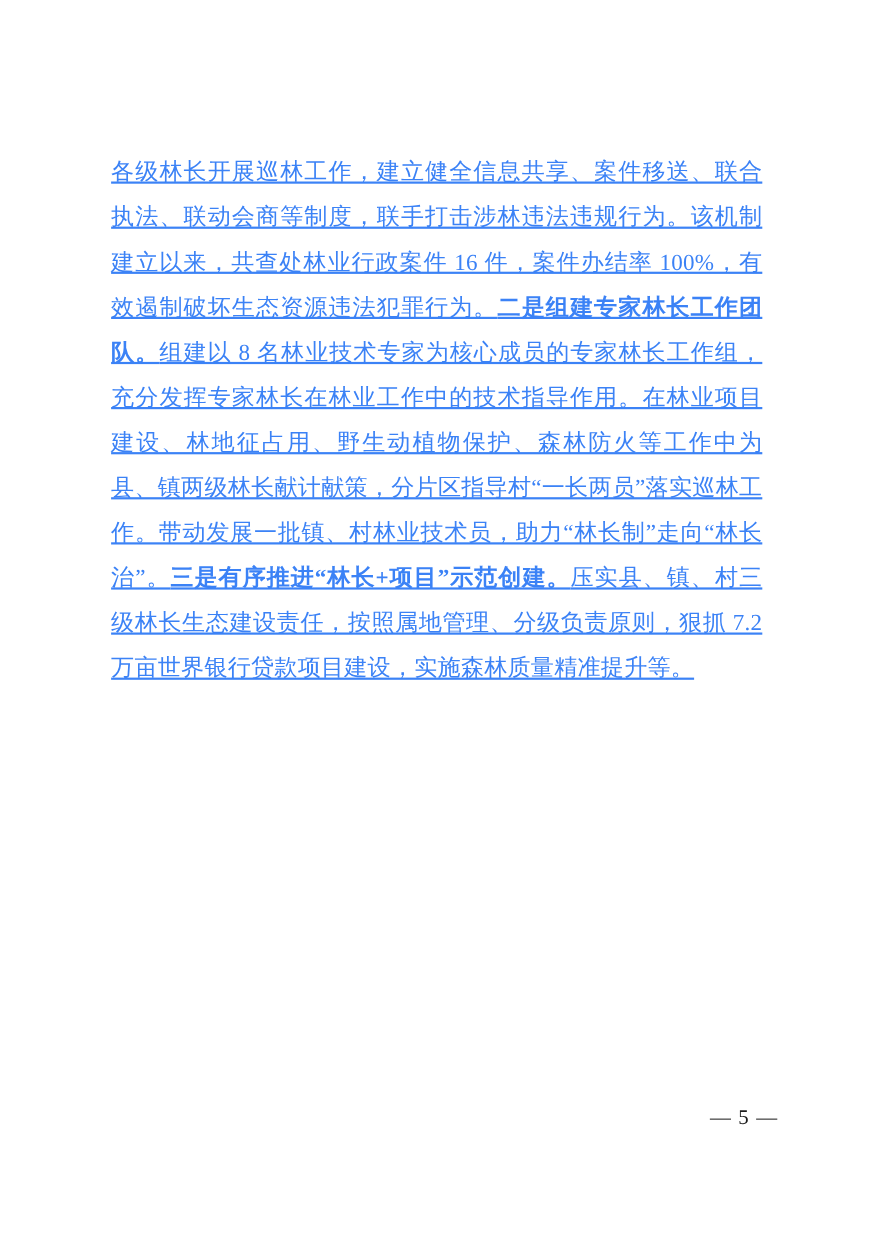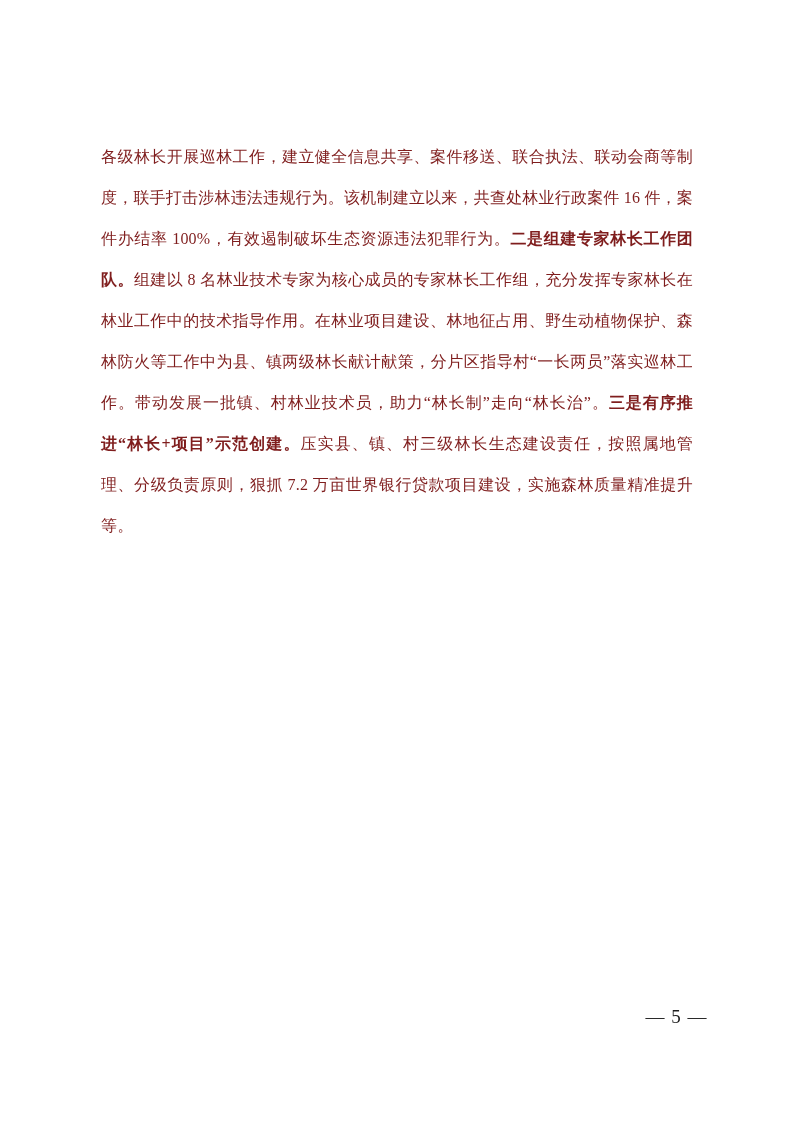--- a/index.html
+++ b/index.html
@@ -24,27 +24,28 @@
     box-sizing: border-box;
   }
   .doc-body {
     position: absolute;
     left: 101px;
     top: 136px;
     width: 592px;
   }
   .para {
     margin: 0;
-    font-size: 16px;
+    font-size: 21px;
     line-height: 41px;
     text-align: justify;
     text-justify: inter-ideograph;
     letter-spacing: 0.2px;
-    color: #7f1d1d;
+    color: #3b82f6;
     text-indent: 0;
+    text-decoration: underline;
   }
   .para .bold {
     font-weight: bold;
   }
   .page-number {
     position: absolute;
     left: 0;
     top: 1006px;
     width: 793px;
     text-align: center;

